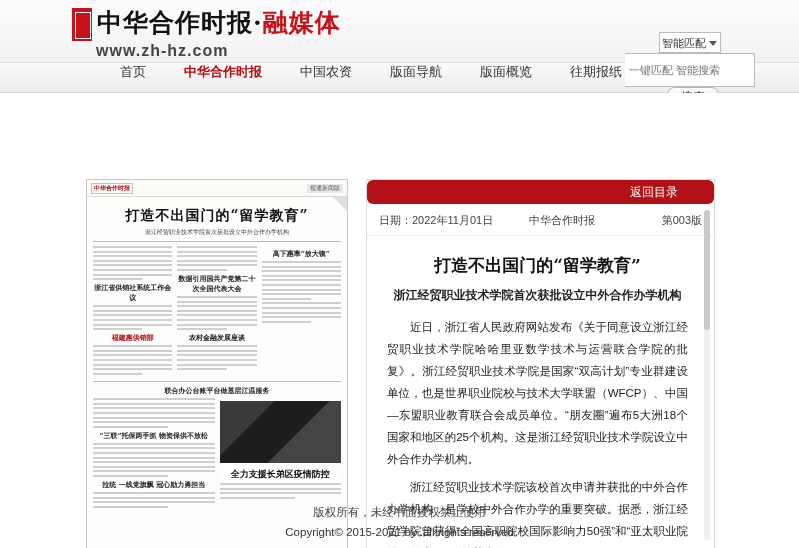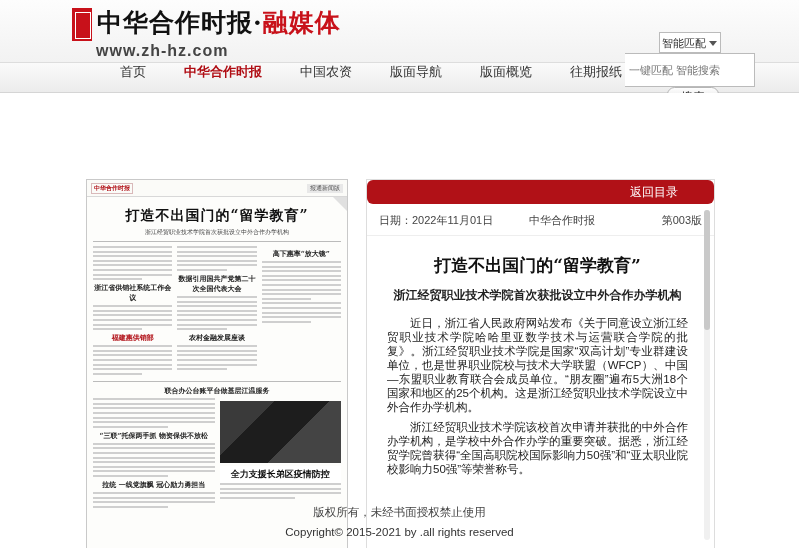--- a/index.html
+++ b/index.html
@@ -330,21 +330,21 @@
     margin-bottom: 12px;
   }
   .art-author {
     font-size: 11px;
     text-align: center;
     color: #333;
     margin-bottom: 12px;
   }
   .art-p {
     font-size: 11.5px;
-    line-height: 14px;
+    line-height: 22px;
     color: #222;
     text-indent: 2em;
     margin: 0 0 6px 0;
     text-align: justify;
   }
   .scroll-track {
     position: absolute;
     right: 4px;
     top: 30px;
     width: 6px;

